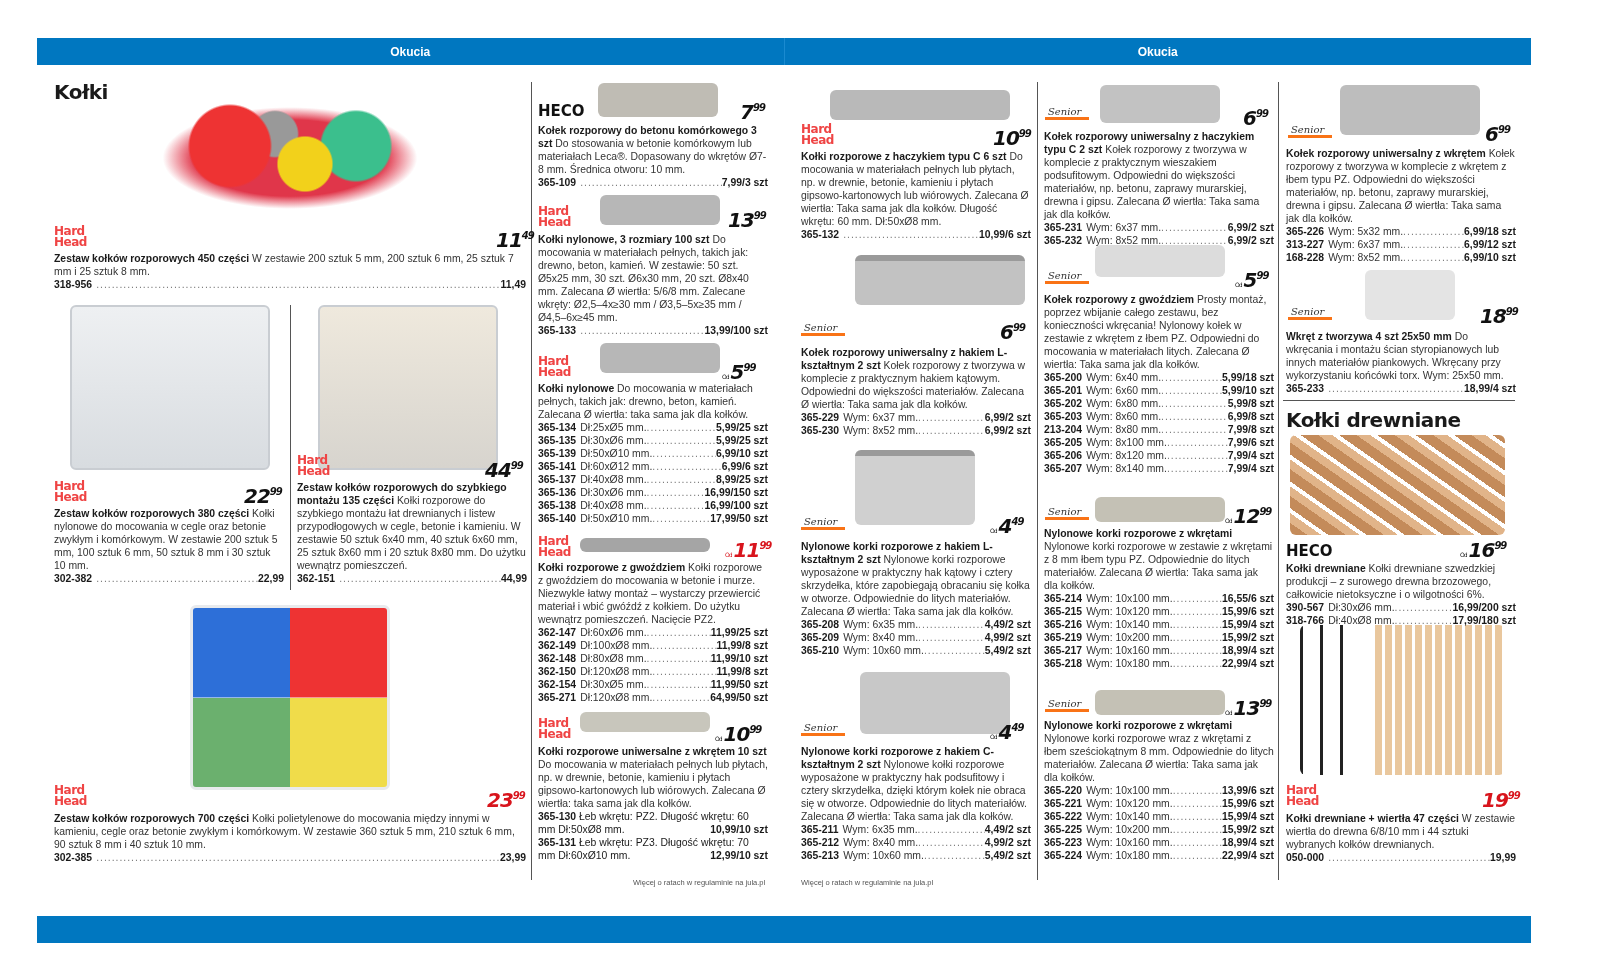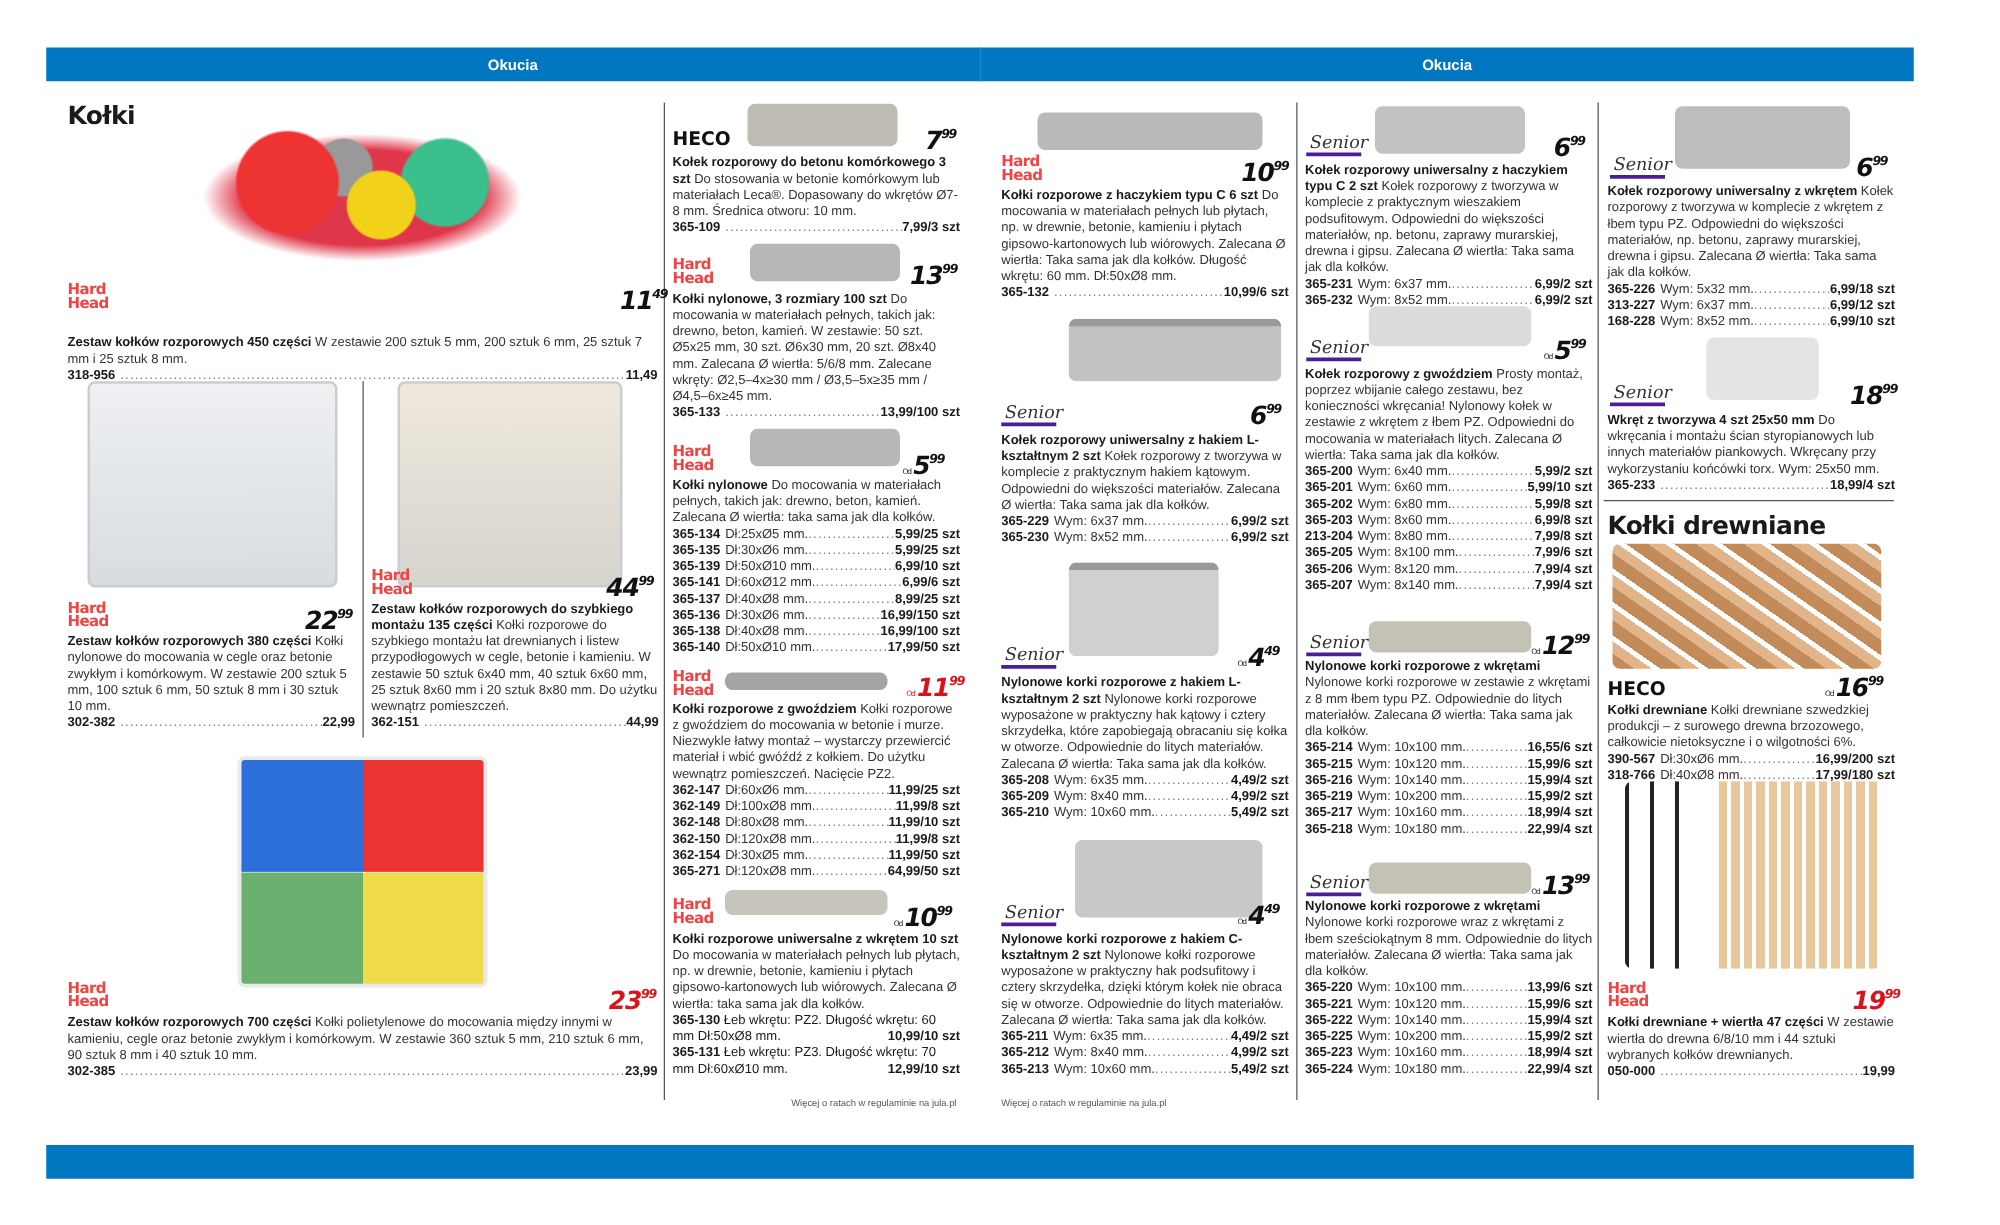--- a/index.html
+++ b/index.html
@@ -14,21 +14,21 @@
 .prod .t{font-weight:bold}
 .prod .d{color:#333}
 .row{display:flex;white-space:nowrap;overflow:hidden}
 .row .c{font-weight:bold;margin-right:4px}
 .row .dim{color:#333}
 .row .dots{flex:1;overflow:hidden;color:#777;letter-spacing:1px}
 .row .dots::before{content:"..............................................................................................................."}
 .row .p{font-weight:bold}
 .brand-hh{font-family:"DejaVu Sans",sans-serif;font-weight:900;font-size:12px;line-height:11px;color:#ef4444;letter-spacing:-0.5px}
 .brand-heco{font-family:"DejaVu Sans",sans-serif;font-weight:900;font-size:15px;color:#111}
-.brand-senior{font-family:"DejaVu Serif",serif;font-style:italic;font-size:14px;color:#333;border-bottom:3px solid #4c1d95;display:inline-block;padding:0 3px;width:44px}
+.brand-senior{font-family:"DejaVu Serif",serif;font-style:italic;font-size:10px;color:#333;border-bottom:3px solid #f97316;display:inline-block;padding:0 3px;width:44px}
 .price{position:absolute;font-weight:900;font-style:italic;font-family:"DejaVu Sans",sans-serif;font-size:20px;letter-spacing:-1px;color:#111}
 .price sup{font-size:10px;vertical-align:top;position:relative;top:2px}
 .price.red{color:#d8141c}
 .price .od{font-size:6px;font-style:normal;font-weight:normal;margin-right:2px}
 .img{position:absolute;border-radius:6px}
 .note{position:absolute;font-size:7.5px;color:#555;top:878px}
 .hline{position:absolute;height:1px;background:#555}
 </style>
 </head>
 <body>
@@ -63,21 +63,21 @@
 <div class="img" style="left:1095px;top:245px;width:130px;height:32px;background:#dcdcdc"></div>
 <div class="img" style="left:1095px;top:497px;width:130px;height:25px;background:#c4c1b5"></div>
 <div class="img" style="left:1095px;top:690px;width:130px;height:25px;background:#c4c1b5"></div>
 <div class="img" style="left:1340px;top:85px;width:140px;height:50px;background:#bdbdbd"></div>
 <div class="img" style="left:1365px;top:270px;width:90px;height:50px;background:#e4e4e4"></div>
 <div class="img" style="left:1290px;top:435px;width:215px;height:100px;background:repeating-linear-gradient(35deg,#c48b5a 0 10px,#e1b489 10px 18px,#fff 18px 22px)"></div>
 <div class="img" style="left:1300px;top:625px;width:205px;height:150px;background:linear-gradient(90deg,#222 0 3px,transparent 3px 20px,#222 20px 23px,transparent 23px 40px,#222 40px 43px,transparent 43px) left/70px 100% no-repeat,repeating-linear-gradient(90deg,#e9c79d 0 7px,#fff 7px 10px) right/130px 100% no-repeat"></div>
 
 <div class="brand-hh" style="position:absolute;left:54px;top:226px;width:34px">Hard Head</div>
 <div class="price" style="left:496px;top:228px"><span>11</span><sup>49</sup></div>
-<div class="prod" style="left:54px;top:268px;width:472px">
+<div class="prod" style="left:54px;top:252px;width:472px">
   <span class="t">Zestaw kołków rozporowych 450 części</span> <span class="d">W zestawie 200 sztuk 5 mm, 200 sztuk 6 mm, 25 sztuk 7 mm i 25 sztuk 8 mm.</span>
   <div class="row">
       <span class="c">318-956</span>
       <span class="dots"></span>
       <span class="p">11,49</span>
     </div>
 </div>
 
 <div class="brand-hh" style="position:absolute;left:54px;top:481px;width:34px">Hard Head</div>
 <div class="price" style="left:244px;top:484px"><span>22</span><sup>99</sup></div>
@@ -334,21 +334,21 @@
 </div>
 
 <div class="brand-senior" style="position:absolute;left:1045px;top:270px">Senior</div>
 <div class="price" style="left:1235px;top:268px"><span class="od">Od</span><span>5</span><sup>99</sup></div>
 <div class="prod" style="left:1044px;top:293px;width:230px">
   <span class="t">Kołek rozporowy z gwoździem</span> <span class="d">Prosty montaż, poprzez wbijanie całego zestawu, bez konieczności wkręcania! Nylonowy kołek w zestawie z wkrętem z łbem PZ. Odpowiedni do mocowania w materiałach litych. Zalecana Ø wiertła: Taka sama jak dla kołków.</span>
   <div class="row">
       <span class="c">365-200</span>
       <span class="dim">Wym: 6x40 mm.</span>
       <span class="dots"></span>
-      <span class="p">5,99/2 szt</span>
+      <span class="p">5,99/18 szt</span>
     </div>
   <div class="row">
       <span class="c">365-201</span>
       <span class="dim">Wym: 6x60 mm.</span>
       <span class="dots"></span>
       <span class="p">5,99/10 szt</span>
     </div>
   <div class="row">
       <span class="c">365-202</span>
       <span class="dim">Wym: 6x80 mm.</span>

